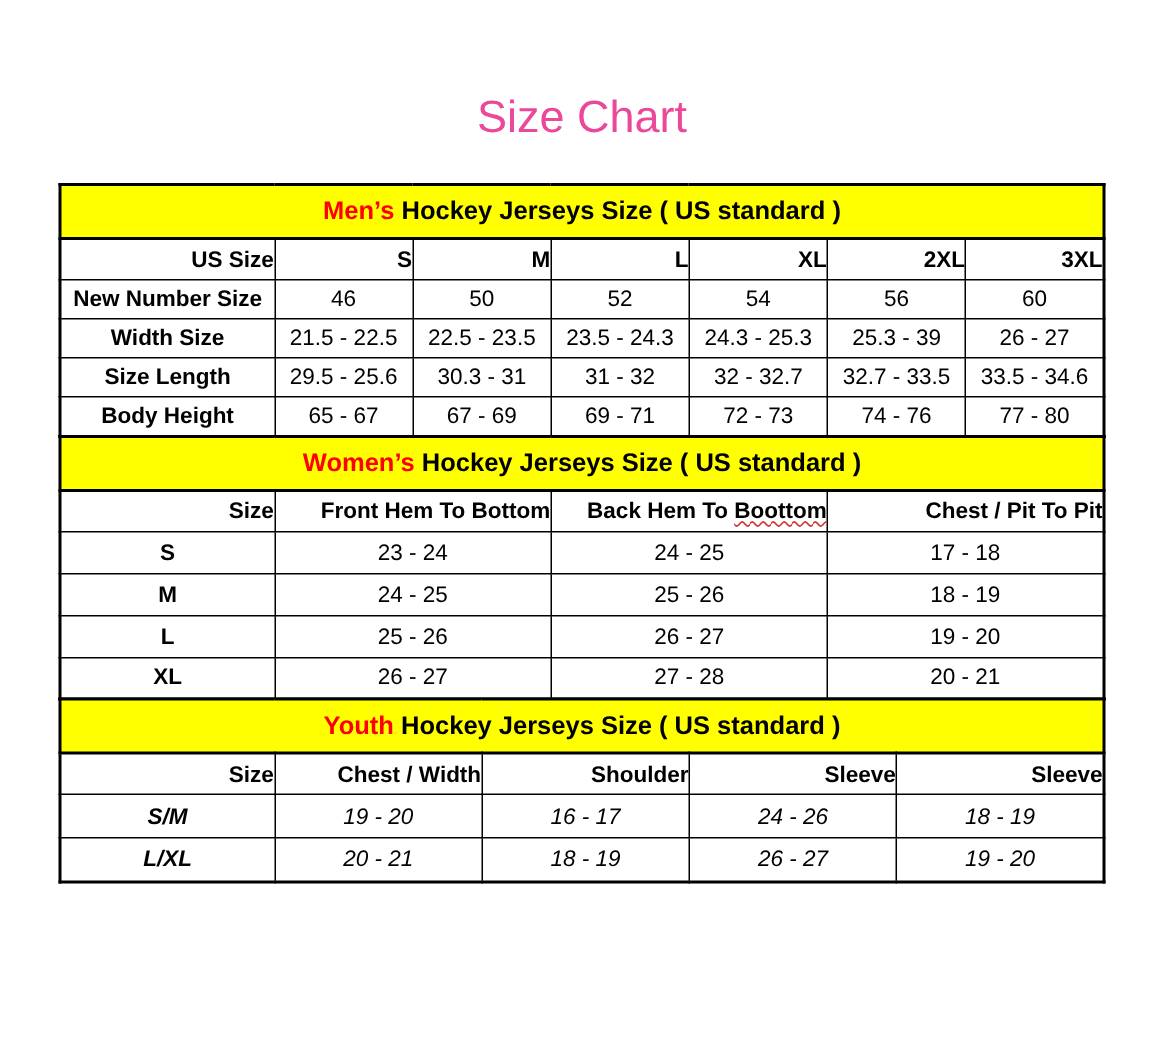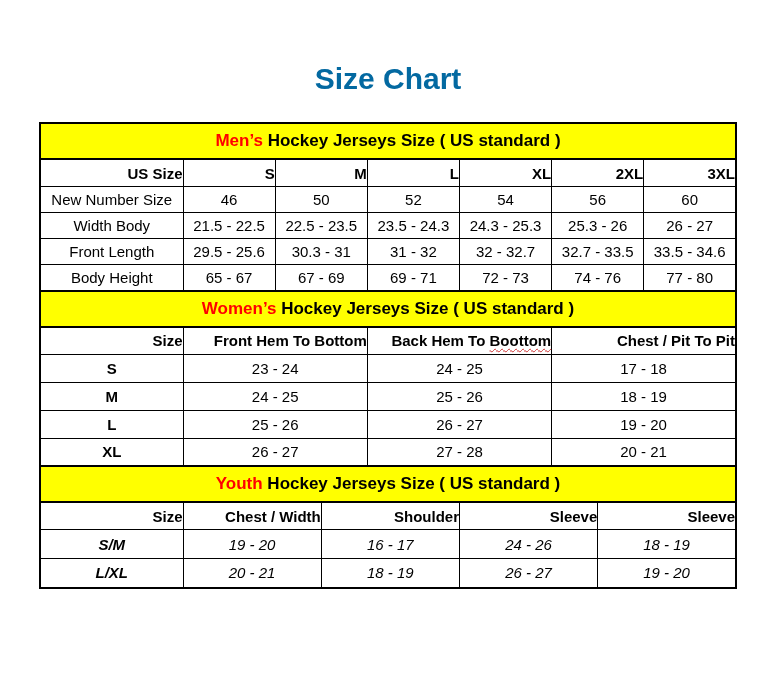--- a/index.html
+++ b/index.html
@@ -9,22 +9,22 @@
     color: #000;
     font-family: "Liberation Sans", sans-serif;
     overflow: hidden;
   }
   .title {
     margin: 0;
     padding: 64px 0 0 0;
     text-align: center;
     font-size: 30px;
     line-height: 1;
-    font-weight: 700;
-    color: #0369a1;
+    font-weight: 400;
+    color: #ec4899;
   }
   .tables {
     width: 698px;
     margin: 28px 0 0 39px;
   }
   table.section {
     border-collapse: collapse;
     table-layout: fixed;
     width: 698px;
     border: 2px solid #000;
@@ -45,21 +45,21 @@
     height: 34px;
     font-size: 17px;
     font-weight: 700;
     border: 2px solid #000;
   }
   .accent { color: #FF0000; }
   tr.cols th { height: 26px; text-align: right; }
   tbody tr { height: 26px; }
   .sec-womens tbody tr { height: 28px; }
   .sec-youth  tbody tr { height: 29px; font-style: italic; }
-  tbody th.rowlabel { font-weight: 400; }
+  tbody th.rowlabel { font-weight: 700; }
   table.labels-bold tbody th.rowlabel { font-weight: 700; }
   .misspell {
     text-decoration-line: underline;
     text-decoration-style: wavy;
     text-decoration-color: #CC3333;
     text-decoration-thickness: 1px;
     text-underline-offset: 2px;
   }
 </style>
 </head>
@@ -96,30 +96,30 @@
           <tr>
             <th class="rowlabel">New Number Size</th>
             <td>46</td>
             <td>50</td>
             <td>52</td>
             <td>54</td>
             <td>56</td>
             <td>60</td>
           </tr>
           <tr>
-            <th class="rowlabel">Width Body</th>
+            <th class="rowlabel">Width Size</th>
             <td>21.5 - 22.5</td>
             <td>22.5 - 23.5</td>
             <td>23.5 - 24.3</td>
             <td>24.3 - 25.3</td>
-            <td>25.3 - 26</td>
-            <td>26 - 27</td>
-          </tr>
-          <tr>
-            <th class="rowlabel">Front Length</th>
+            <td>25.3 - 39</td>
+            <td>26 - 27</td>
+          </tr>
+          <tr>
+            <th class="rowlabel">Size Length</th>
             <td>29.5 - 25.6</td>
             <td>30.3 - 31</td>
             <td>31 - 32</td>
             <td>32 - 32.7</td>
             <td>32.7 - 33.5</td>
             <td>33.5 - 34.6</td>
           </tr>
           <tr>
             <th class="rowlabel">Body Height</th>
             <td>65 - 67</td>

